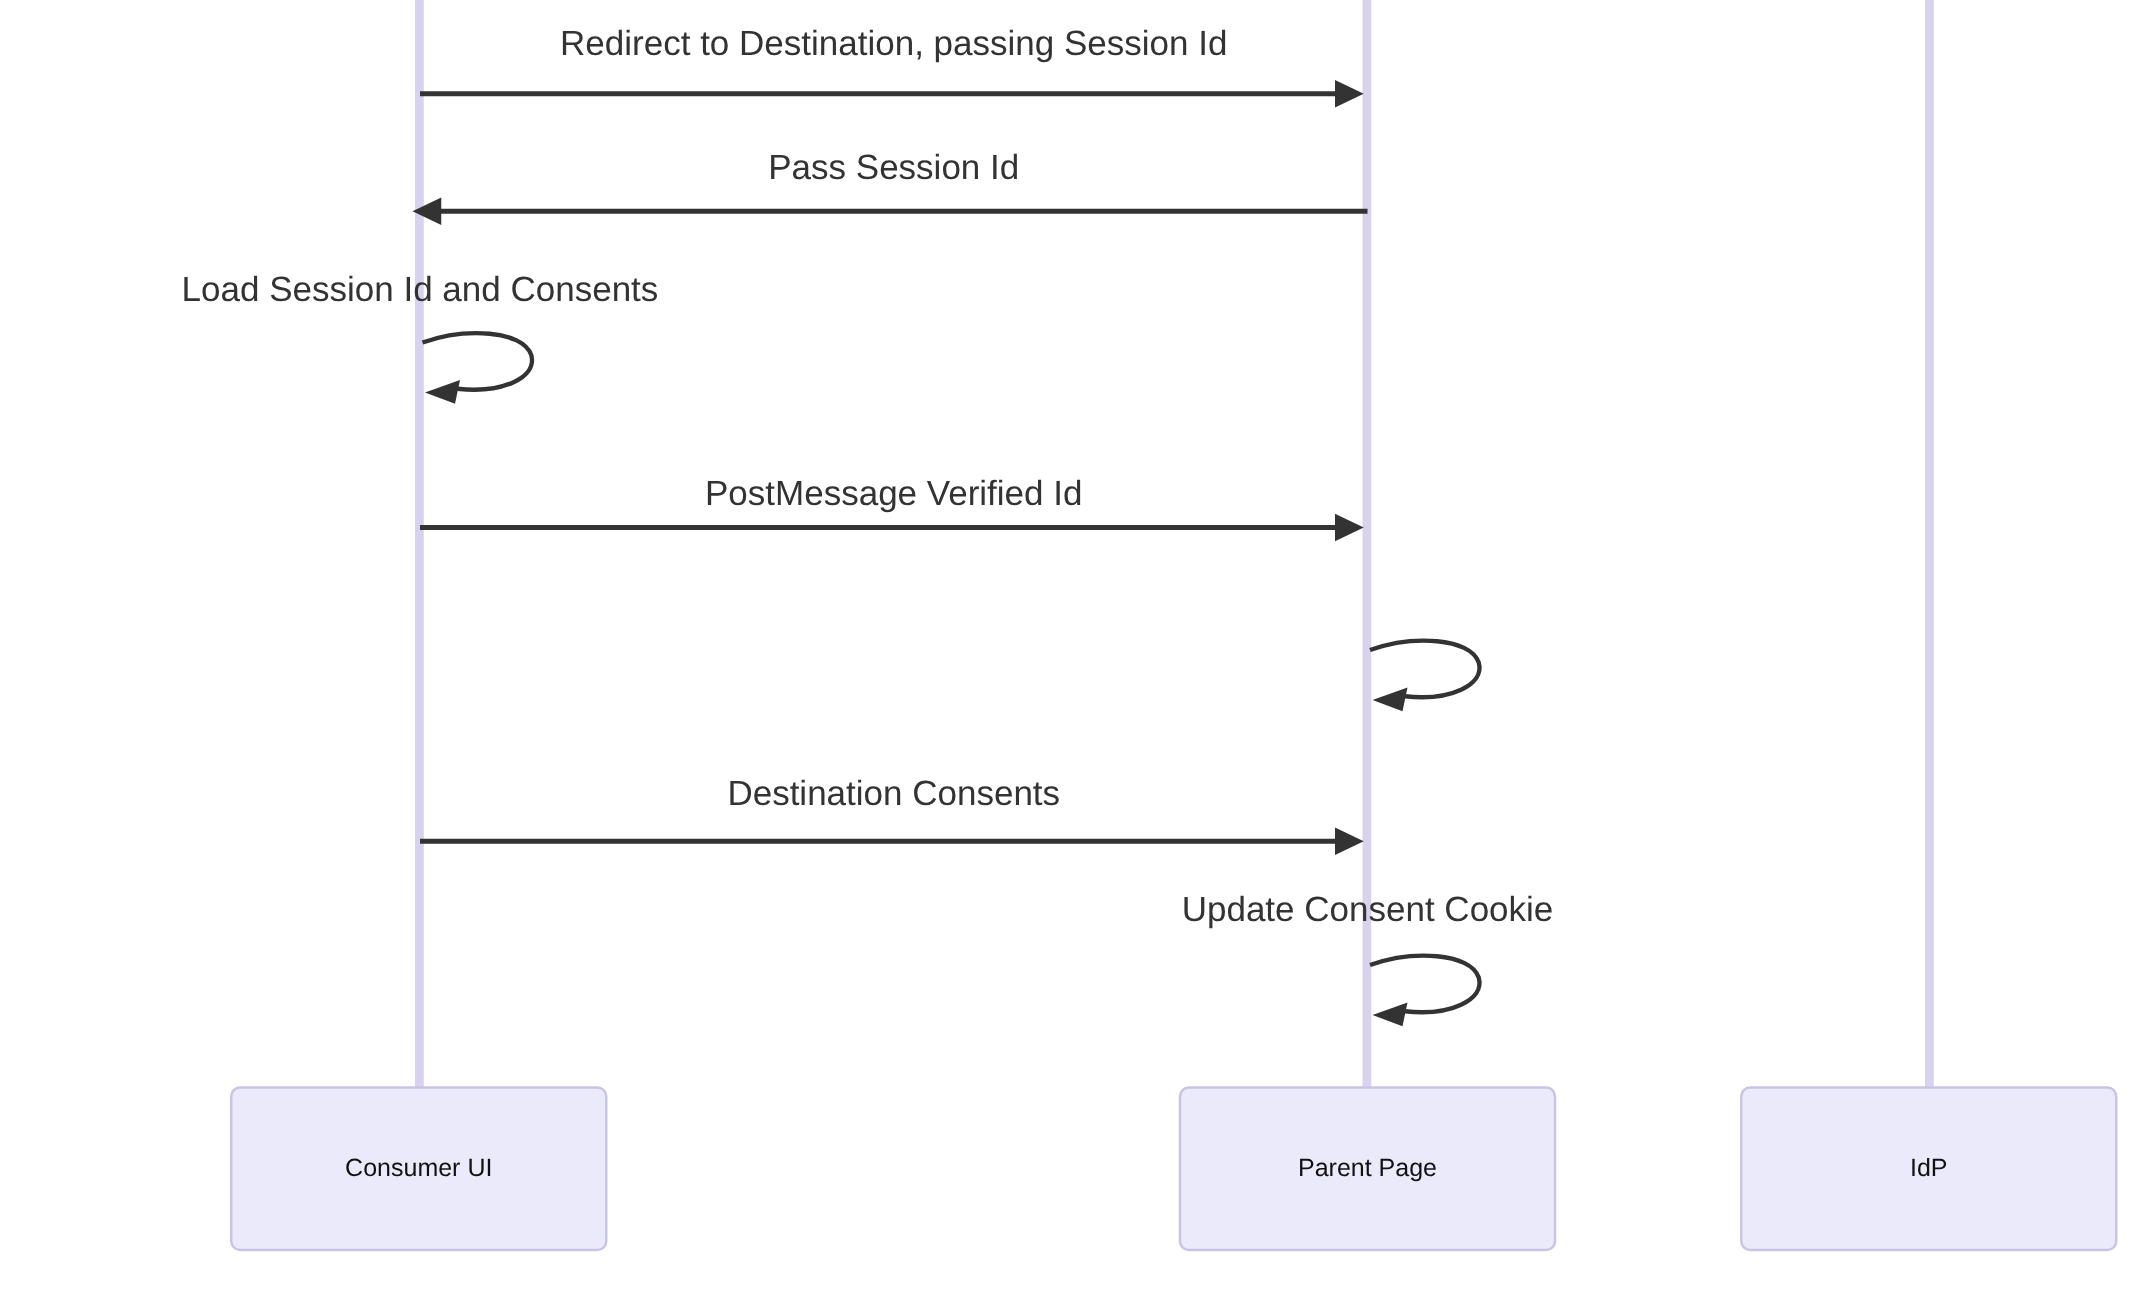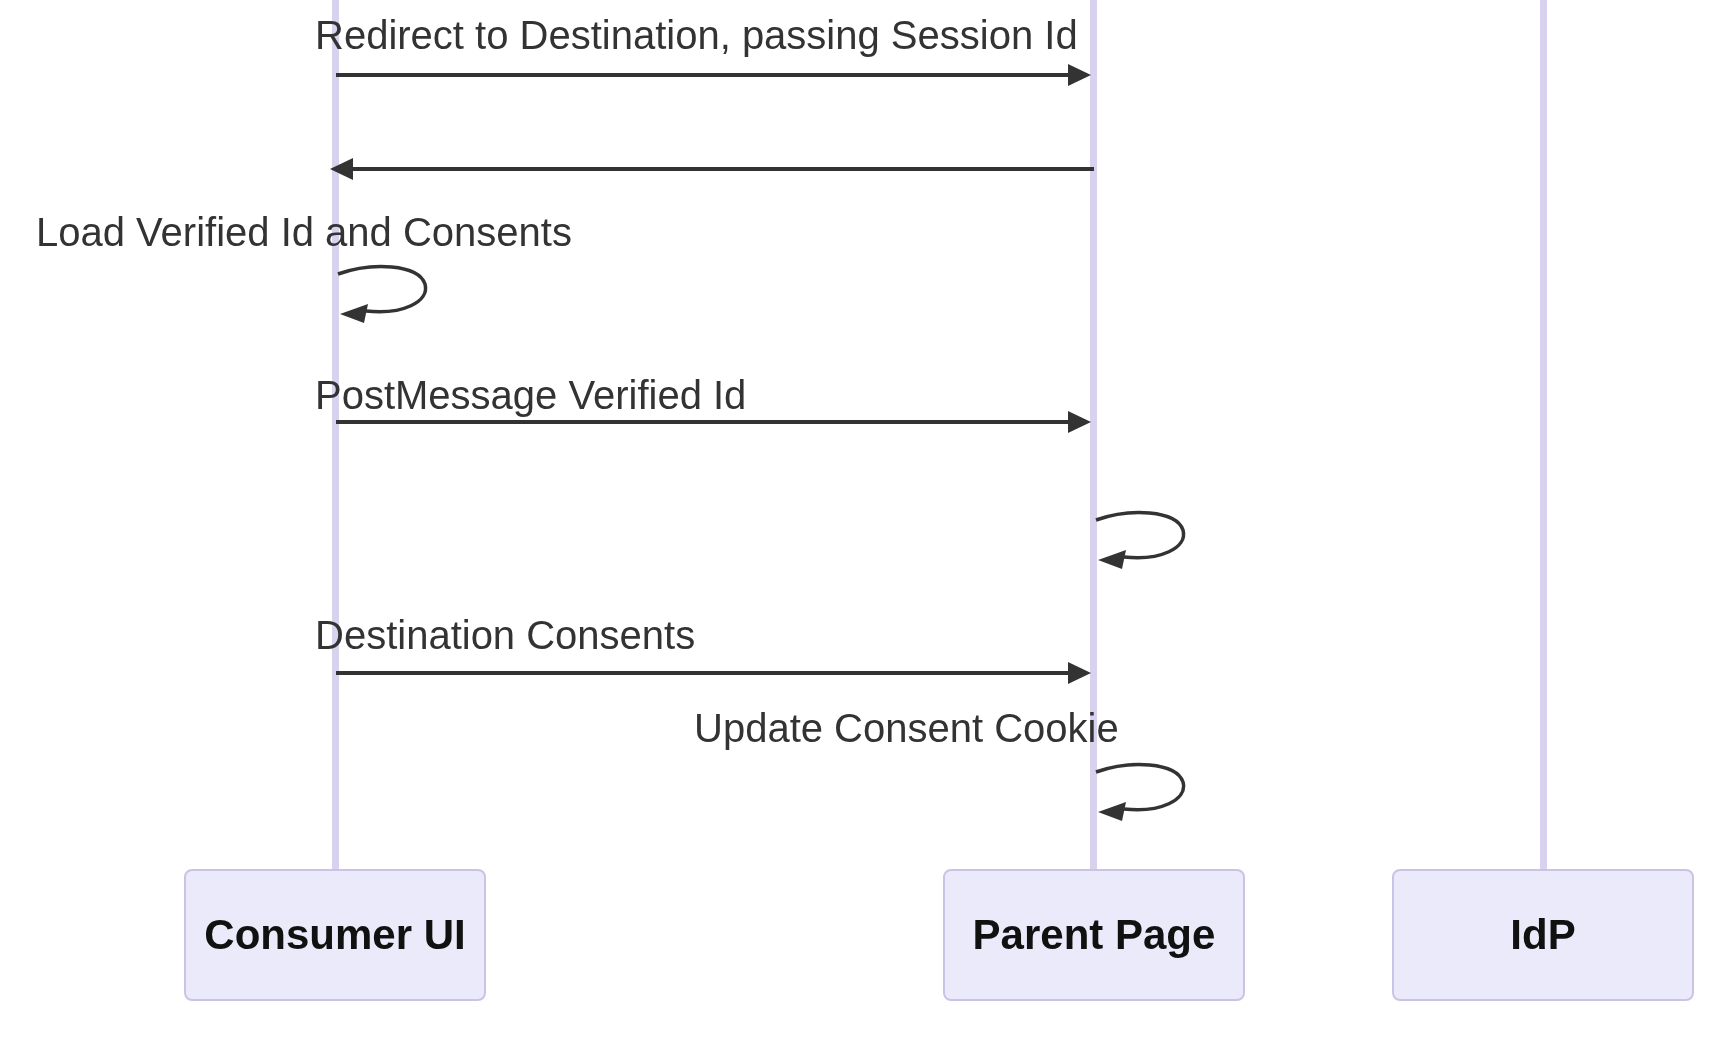--- a/index.html
+++ b/index.html
@@ -9,22 +9,23 @@
     background:#ffffff;
     overflow:hidden;
     font-family:"Liberation Sans","DejaVu Sans",sans-serif;
   }
   .lifeline {
     position:absolute; top:0; width:7px; height:872px;
     background:#d8d2ee;
   }
   .msg-label {
     position:absolute;
-    font-size:40px; line-height:36px;
+    font-size:28px; line-height:36px;
     color:#333333;
+    text-align:center;
     white-space:nowrap;
   }
   .msg-line {
     position:absolute; height:4px; background:#333333;
   }
   .head-right {
     position:absolute; width:0; height:0;
     border-top:11px solid transparent;
     border-bottom:11px solid transparent;
     border-left:23px solid #333333;
@@ -39,41 +40,42 @@
   .actor-box {
     position:absolute; top:869px;
     width:302px; height:132px;
     background:#eaeafa;
     border:2.5px solid #cbc3e6;
     border-radius:8px;
     box-sizing:border-box;
     display:flex; align-items:center; justify-content:center;
   }
   .actor-label {
-    font-size:42px; color:#111111; font-weight:700;
+    font-size:20px; color:#111111; font-weight:400;
     white-space:nowrap;
   }
 </style>
 </head>
 <body>
 
 <div id="stage">
 
   <div class="lifeline" style="left:332px"></div>
   <div class="lifeline" style="left:1090px"></div>
   <div class="lifeline" style="left:1540px"></div>
 
   <div class="msg-label" style="left:315px; top:17px; width:800px">Redirect to Destination, passing Session Id</div>
   <div class="msg-line" style="left:336px; top:73px; width:736px"></div>
   <div class="head-right" style="left:1068px; top:64px"></div>
 
+  <div class="msg-label" style="left:315px; top:116px; width:800px">Pass Session Id</div>
   <div class="msg-line" style="left:352px; top:167px; width:742px"></div>
   <div class="head-left" style="left:330px; top:158px"></div>
 
-  <div class="msg-label" style="left:36px; top:214px; width:600px">Load Verified Id and Consents</div>
+  <div class="msg-label" style="left:36px; top:214px; width:600px">Load Session Id and Consents</div>
   <svg class="self-loop" style="left:332px; top:262px" width="110" height="66" viewBox="0 0 110 66">
     <path d="M 6 12 C 40 0, 86 2, 93 22 C 98 40, 70 53, 34 49" fill="none" stroke="#333333" stroke-width="3.5"></path>
     <polygon points="8,52 36,42 32,61" fill="#333333"></polygon>
   </svg>
 
   <div class="msg-label" style="left:315px; top:377px; width:800px">PostMessage Verified Id</div>
   <div class="msg-line" style="left:336px; top:420px; width:736px"></div>
   <div class="head-right" style="left:1068px; top:411px"></div>
 
   <svg class="self-loop" style="left:1090px; top:508px" width="110" height="66" viewBox="0 0 110 66">

